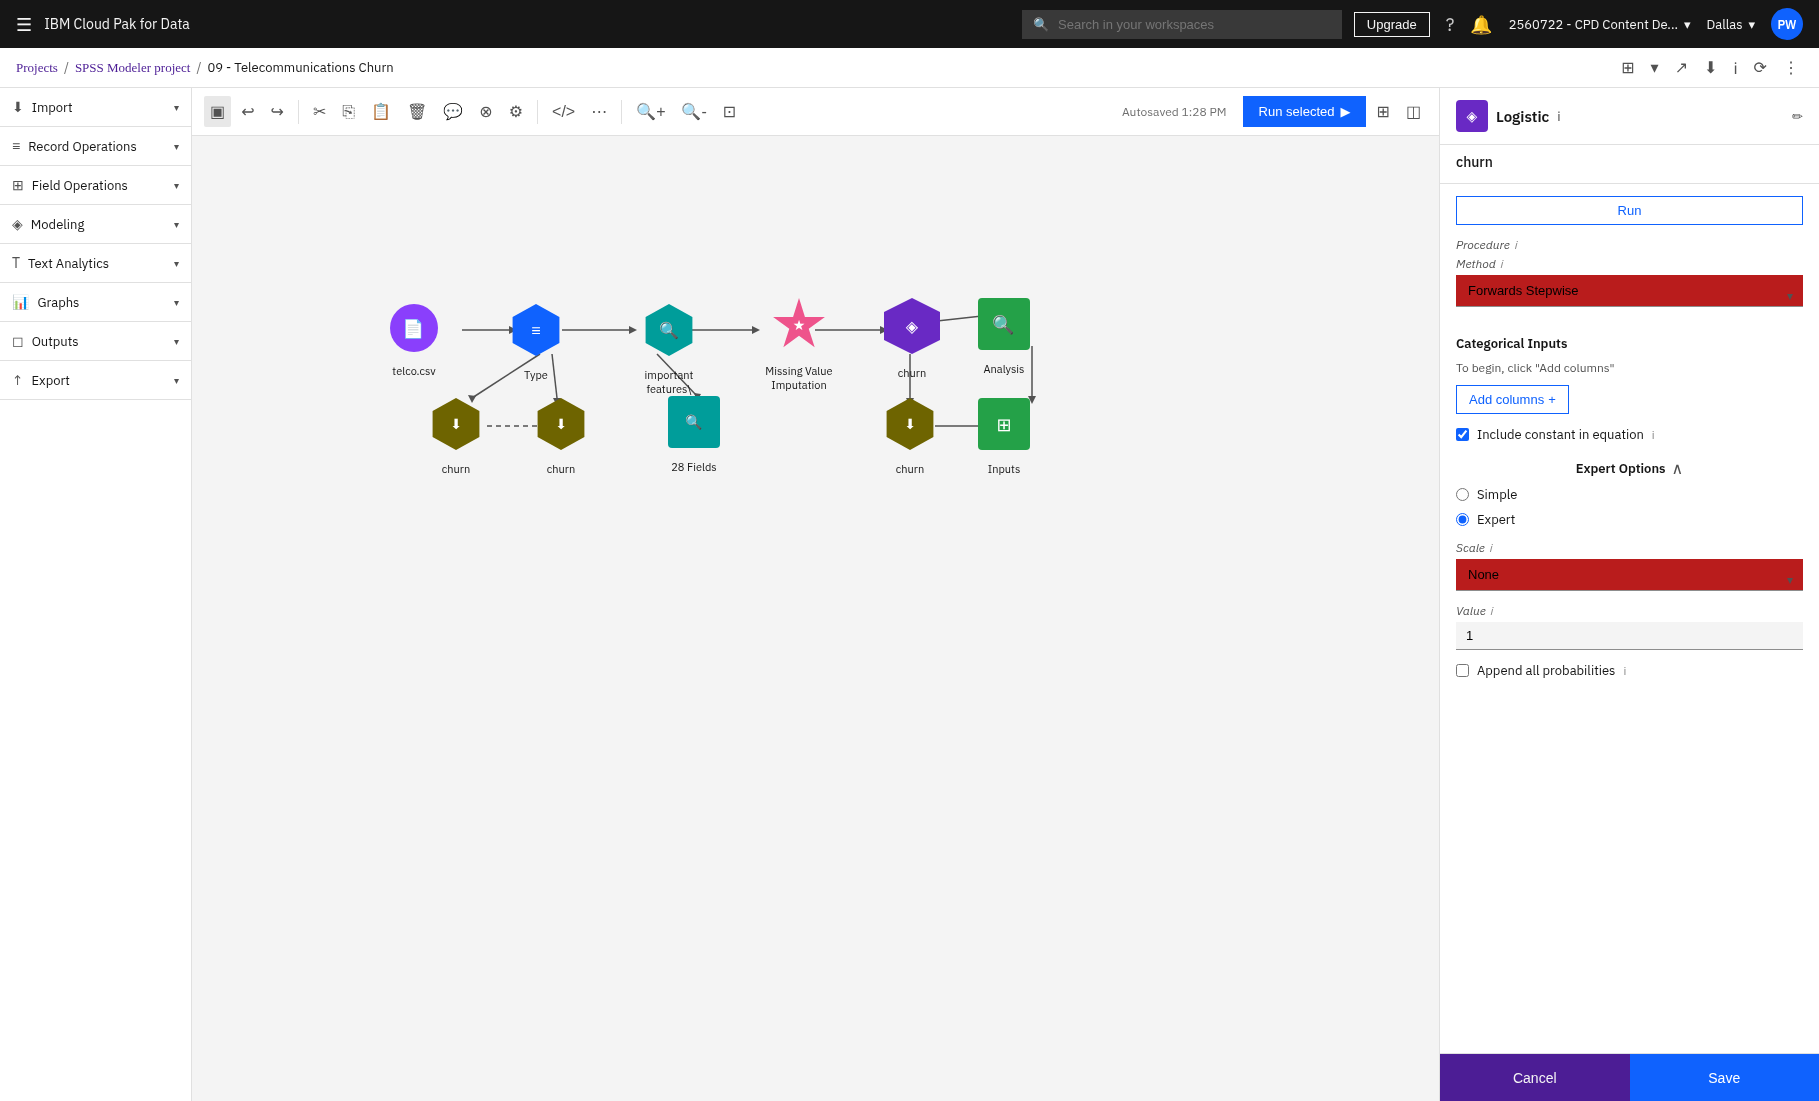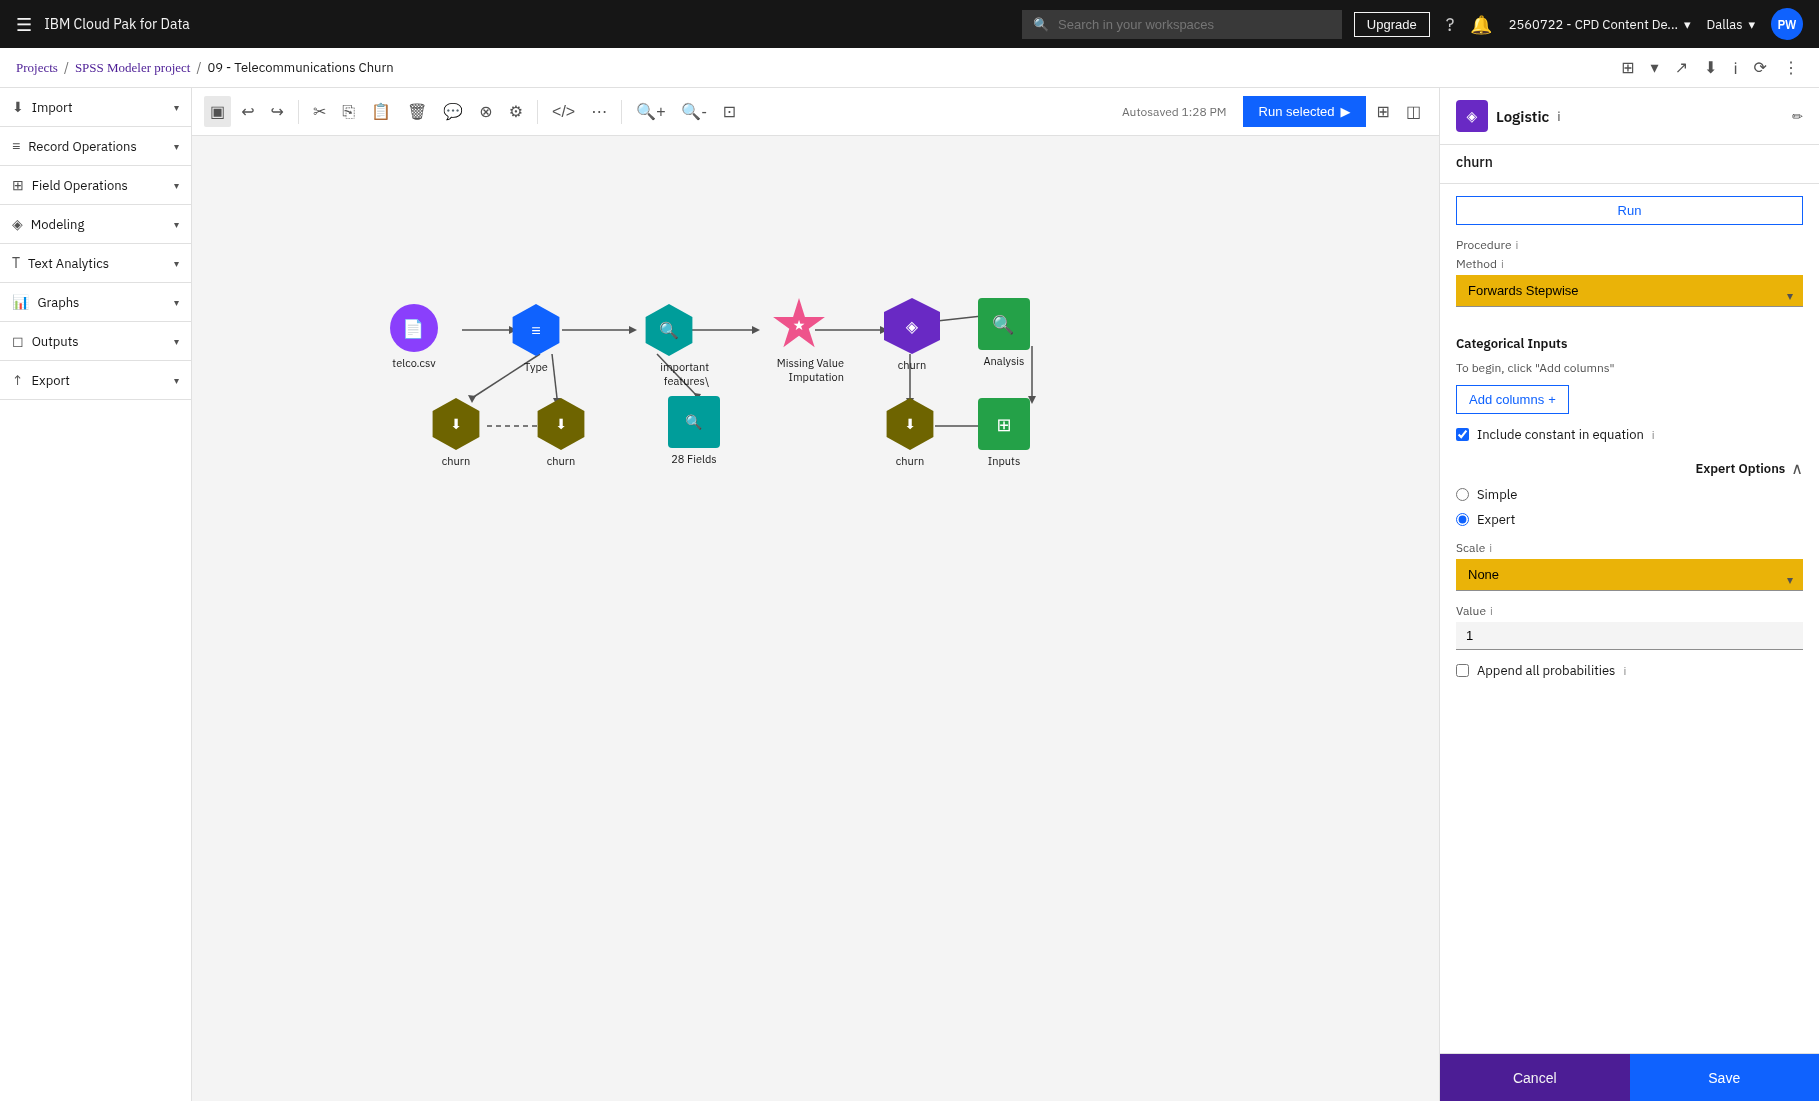--- a/index.html
+++ b/index.html
@@ -165,22 +165,22 @@
       display: flex;
       align-items: center;
       justify-content: center;
       font-size: 18px;
       color: #fff;
       position: relative;
     }
     .node-label {
       font-size: 11px;
       color: #161616;
-      text-align: right;
-      margin-top: 4px;
+      text-align: center;
+      margin-top: 12px;
       max-width: 80px;
     }
 
     
     .shape-circle { border-radius: 50%; }
 
     
     .canvas-svg {
       position: absolute;
       top: 0; left: 0;
@@ -224,36 +224,36 @@
       margin: 12px 16px;
     }
     .rp-body { flex: 1; overflow-y: auto; padding: 0 16px 16px; }
     .rp-section-title {
       font-size: 13px;
       font-weight: 600;
       margin: 16px 0 8px;
       display: flex;
       align-items: center;
       gap: 6px;
-      justify-content: flex-end;
+      justify-content: center;
     }
     .rp-section-title .collapse-btn {
       background: none; border: none; cursor: pointer; font-size: 16px; color: #525252;
     }
-    .rp-label { font-size: 12px; color: #525252; margin-bottom: 4px; display: flex; align-items: center; gap: 4px; }
+    .rp-label { font-size: 12px; color: #525252; margin-bottom: 4px; display: flex; align-items: center; gap: 4px; font-style: italic; }
     .rp-info-icon { font-size: 11px; color: #8d8d8d; cursor: pointer; }
     .radio-group { display: flex; flex-direction: column; gap: 8px; margin-bottom: 12px; }
     .radio-item { display: flex; align-items: center; gap: 8px; font-size: 13px; cursor: pointer; }
     .radio-item input[type=radio] { accent-color: #0f62fe; }
     .rp-select {
       width: 100%;
       padding: 8px 32px 8px 12px;
       border: none;
       border-bottom: 1px solid #8d8d8d;
-      background: #eab308;
+      background: #b91c1c;
       font-size: 13px;
       appearance: none;
       cursor: pointer;
       outline: none;
       margin-bottom: 12px;
     }
     .rp-select-wrap { position: relative; }
     .rp-select-wrap::after {
       content: '▾';
       position: absolute;

